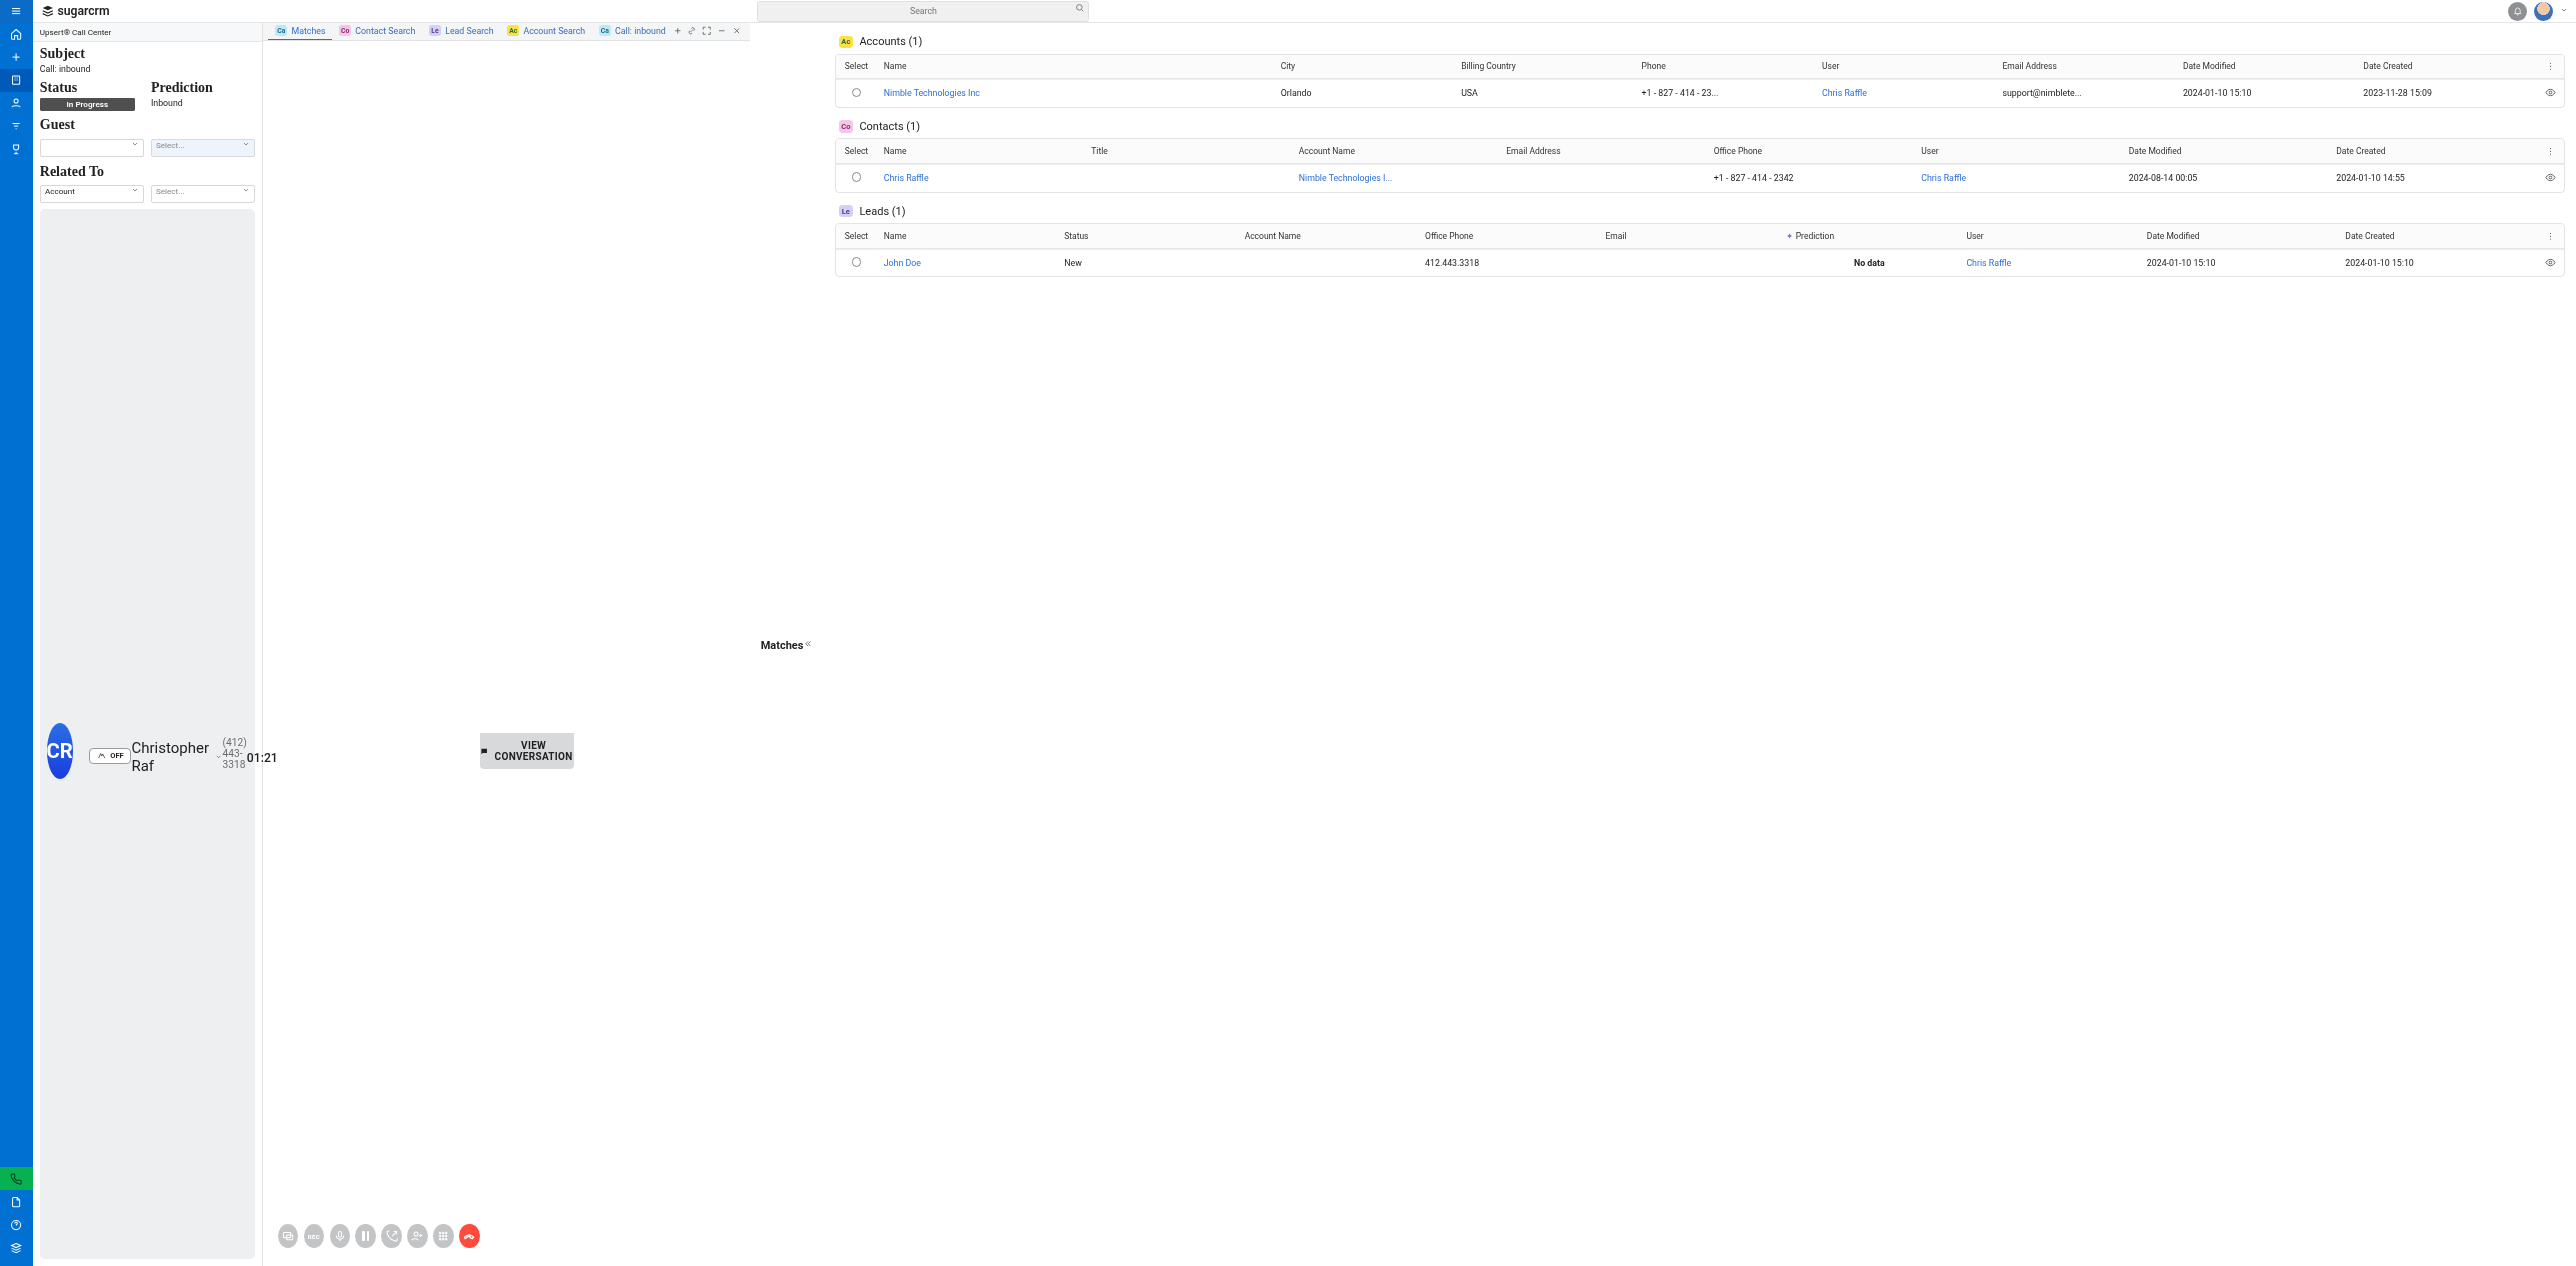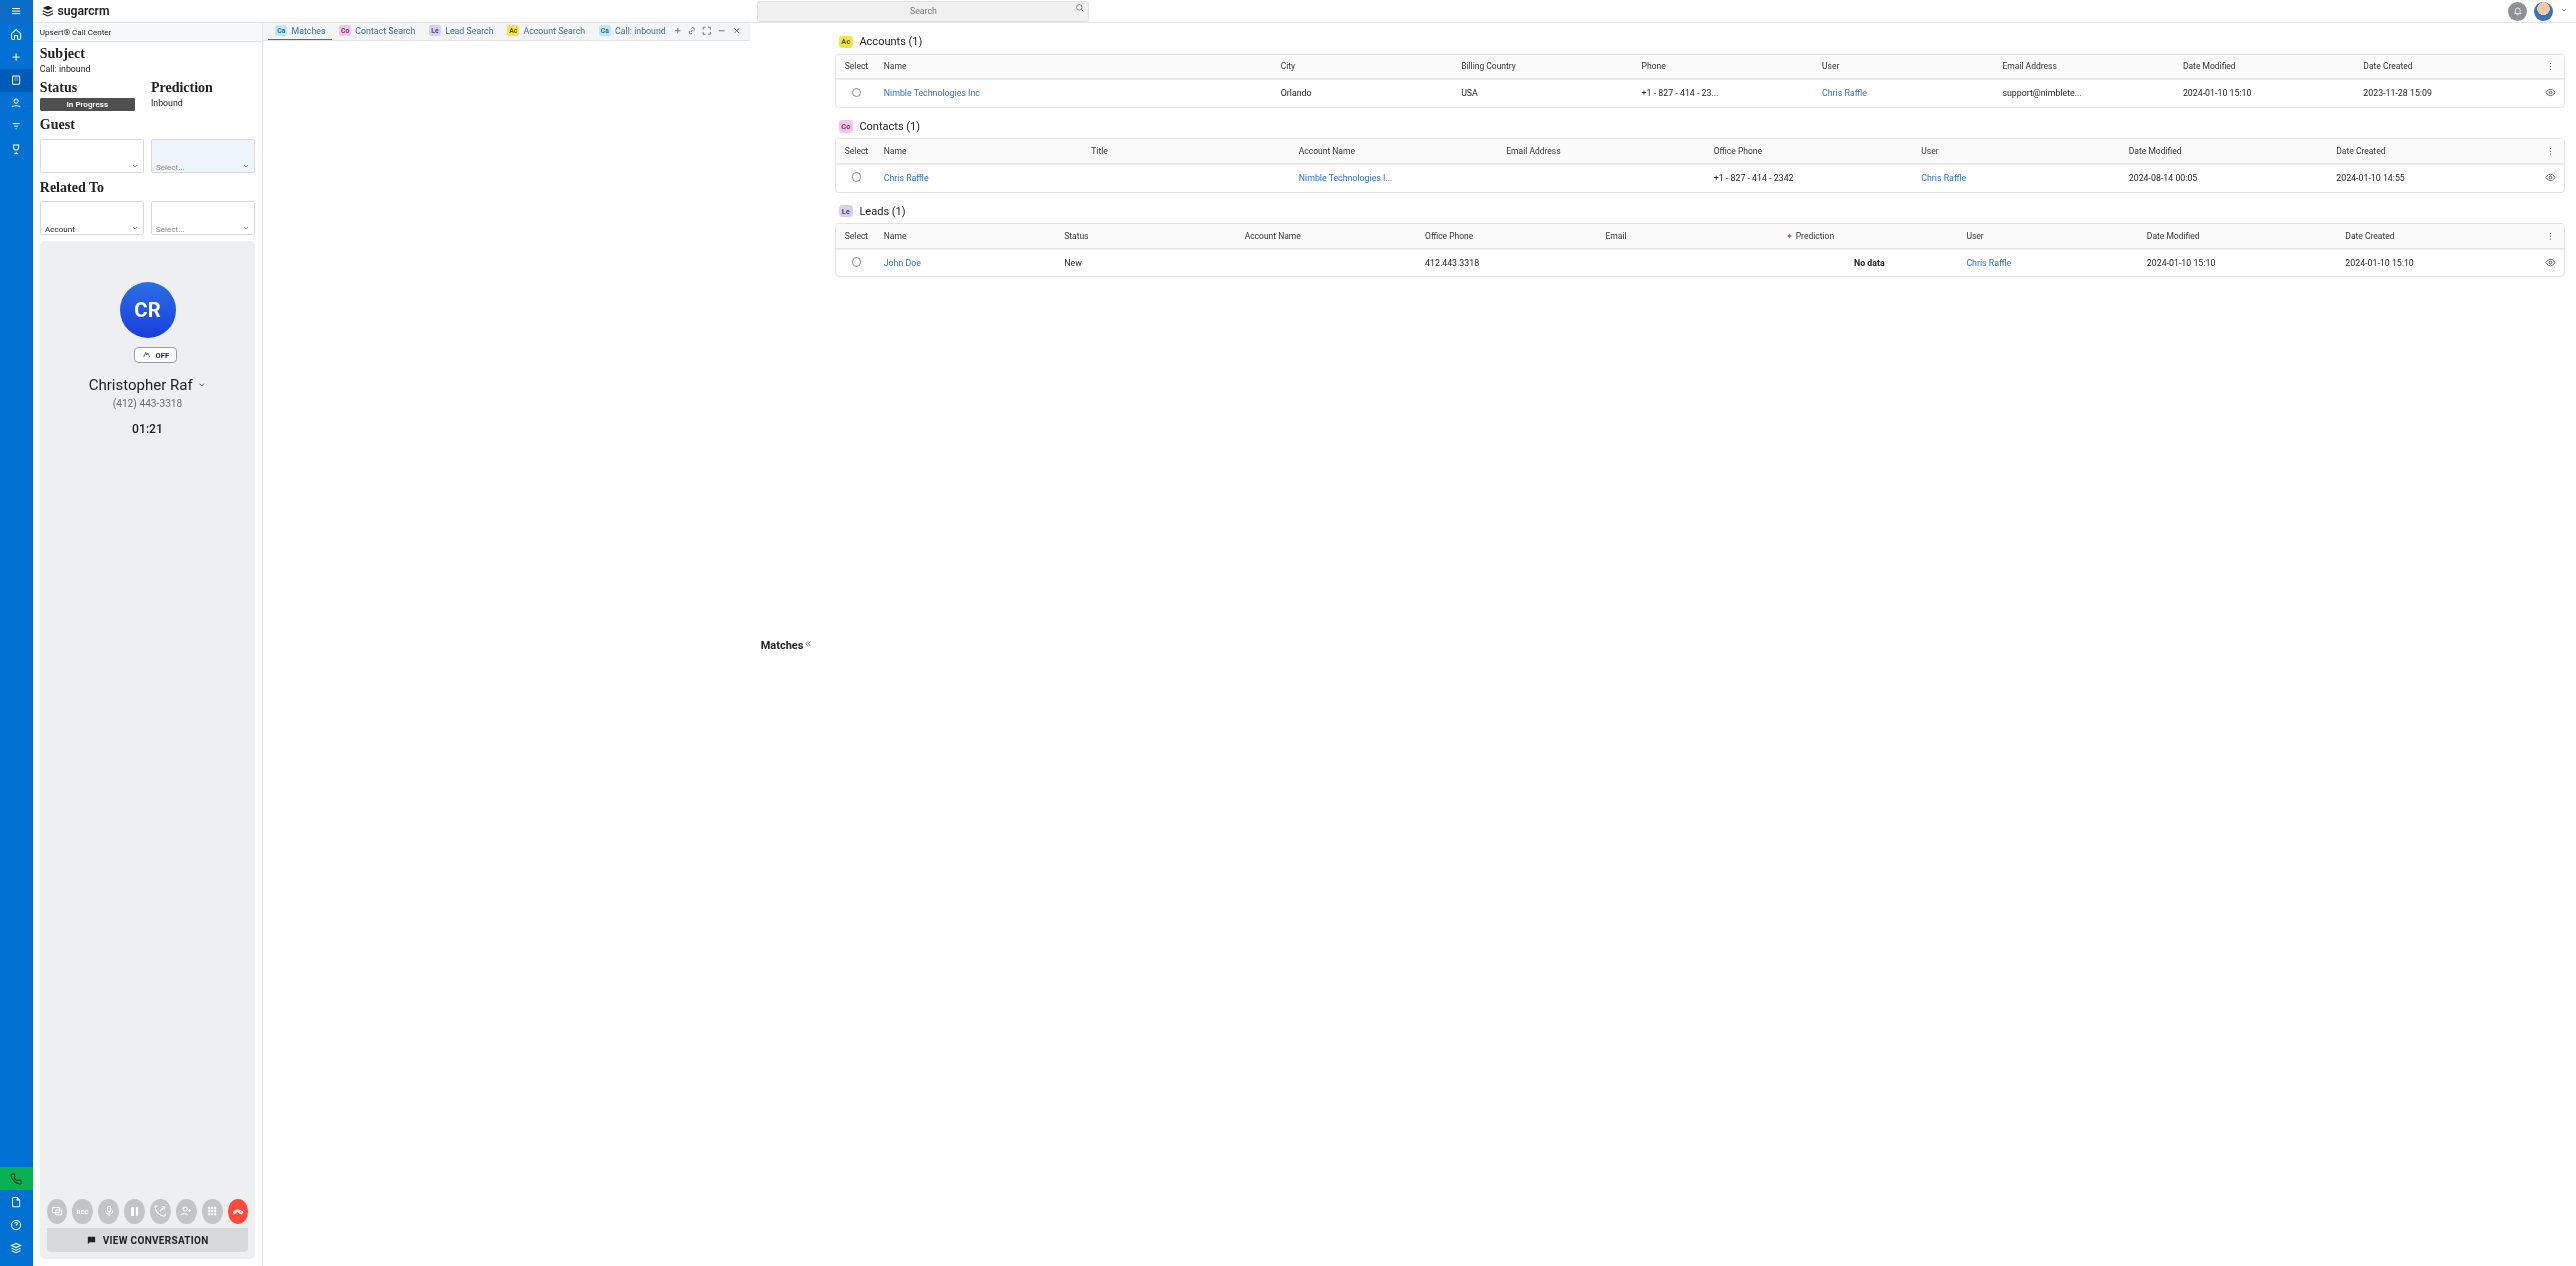--- a/index.html
+++ b/index.html
@@ -78,34 +78,34 @@
   .cp-value { font-size:8.8px; margin-bottom:6.8px;}
   .cp-row2 { display:flex; gap:6.8px; padding:0 6.8px;}
   .cp-col { flex:1; }
   .status-pill {
     background:#4f4f50; color:#fff; text-align:center;
     border-radius:1.4px; padding:1.4px 0; font-size:8.1px; font-weight:600;
     width:95px;
   }
   .cp-selects { display:flex; gap:6.8px; padding:4.1px 6.8px 0 6.8px;}
   .select-box {
-    flex:1; height:34px; border:0.7px solid #d8d8d8; border-radius:2px;
-    background:#fff; display:flex; align-items:flex-end; justify-content:space-between;
+    flex:1; height:18px; border:0.7px solid #d8d8d8; border-radius:2px;
+    background:#fff; display:flex; align-items:flex-start; justify-content:space-between;
     padding:0 4.1px; font-size:8.1px; color:#888;
   }
   .select-box.filled { color:#222; background:#fff;}
   .select-box .sb-label { overflow:hidden; text-overflow:ellipsis; white-space:nowrap;}
   .select-box.highlight { background:#eef4fb; }
 
   .call-card {
     margin:5.4px 6.8px 6.8px 6.8px;
     border-radius:5px;
     background:#eeeff0;
     flex:1;
-    display:flex; flex-direction:column; align-items:center;
+    display:flex; flex-direction:row; align-items:center;
     padding:41px 6.8px 6.8px 6.8px;
     position:relative;
   }
   .caller-avatar {
     width:56px; height:56px; border-radius:50%;
     background:linear-gradient(180deg,#2a6fe3,#1a3ddf);
     color:#fff; display:flex; align-items:center; justify-content:center;
     font-size:20.3px; font-weight:700;
   }
   .toggle-off {

